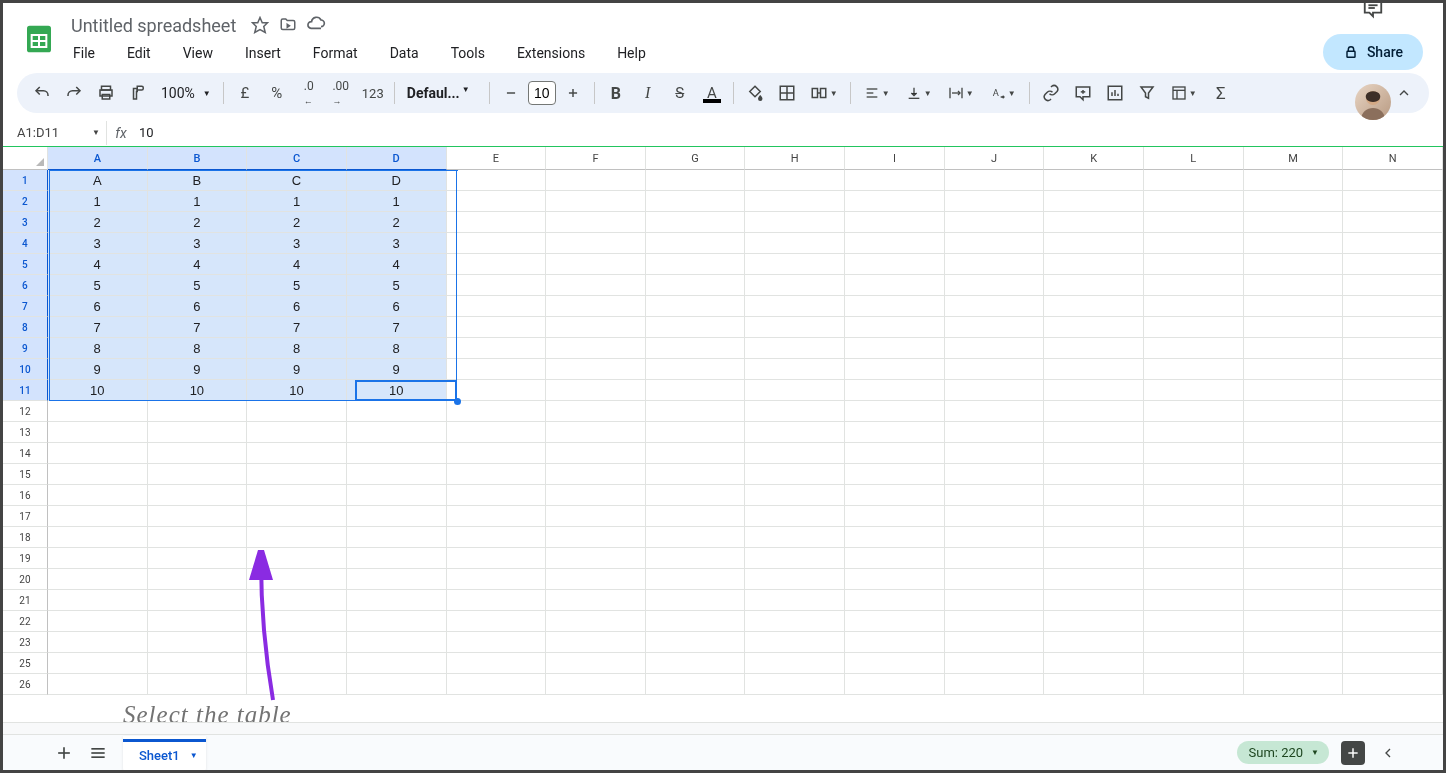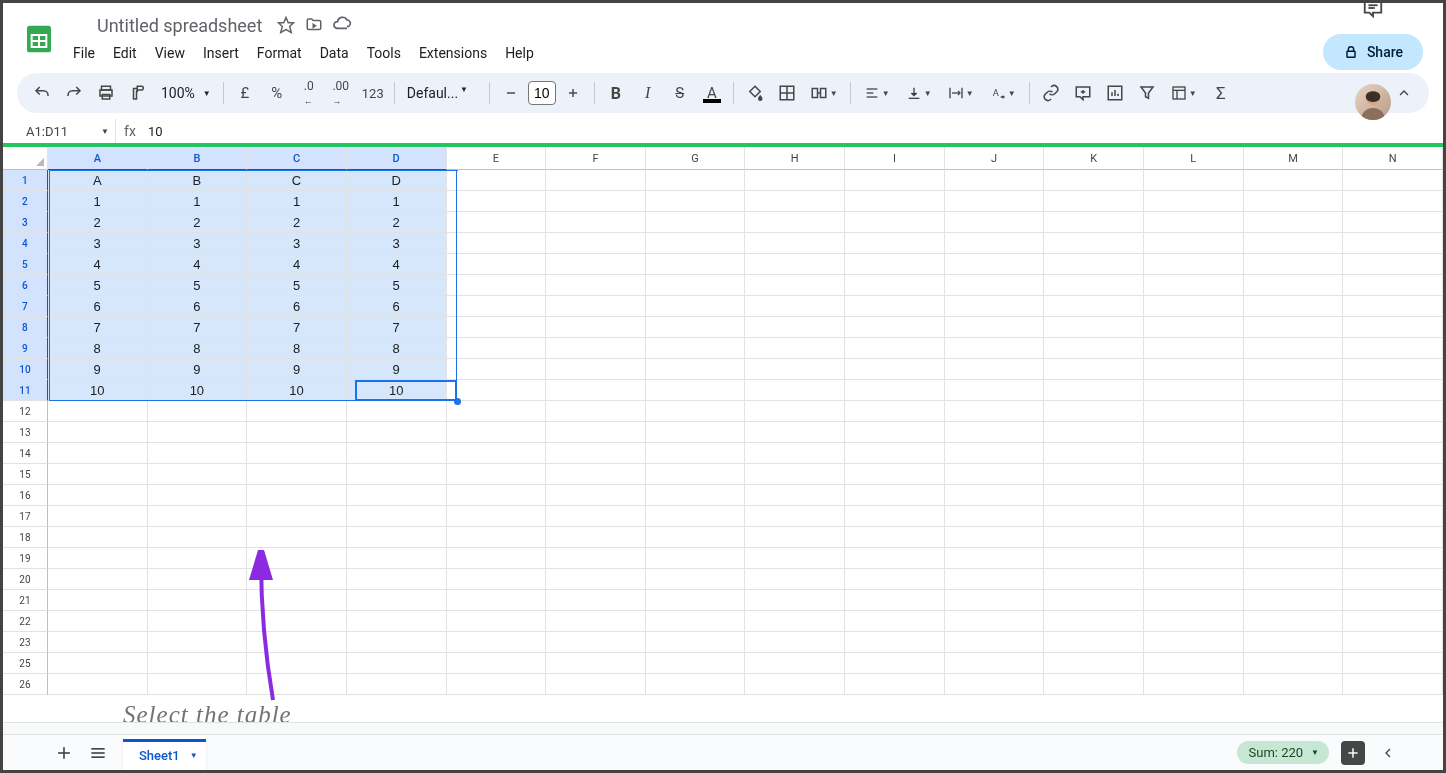--- a/index.html
+++ b/index.html
@@ -3,50 +3,50 @@
 <meta charset="utf-8">
 <style>
 * { box-sizing: border-box; margin: 0; padding: 0; }
 body { font-family: "Google Sans", Roboto, Arial, sans-serif; font-size: 13px; color: #202124; background: #fff; width: 1446px; height: 773px; overflow: hidden; border: 3px solid #444; position: relative; }
 
 
 .titlebar { display: flex; align-items: center; height: 64px; padding: 8px 16px 0 16px; }
 .app-icon { width: 40px; height: 40px; display: flex; align-items: center; justify-content: center; }
 .app-icon svg { width: 32px; height: 32px; }
 .title-area { flex: 1; display: flex; flex-direction: column; margin-left: 6px; }
-.title-row { display: flex; align-items: center; gap: 8px; height: 28px; margin-left: 26px; }
+.title-row { display: flex; align-items: center; gap: 8px; height: 28px; }
 .doc-title { font-size: 18px; color: #5f6368; padding: 1px 6px; border-radius: 4px; }
 .title-icon { width: 20px; height: 20px; color: #5f6368; display:flex; align-items:center; justify-content:center; cursor:pointer; }
-.menubar { display: flex; gap: 2px; height: 28px; align-items: center; }
+.menubar { display: flex; gap: 16px; height: 28px; align-items: center; }
 .menu-item { font-size: 14px; padding: 4px 8px; border-radius: 4px; cursor: pointer; color: #202124; }
 .header-right { display: flex; align-items: center; gap: 14px; padding-right: 4px; flex-direction: column; }
 .hdr-icon { width: 24px; height: 24px; color: #444746; display:flex; align-items:center; justify-content:center; cursor:pointer; }
 .share-btn { background: #c2e7ff; border-radius: 40px; padding: 10px 20px; display:flex; align-items:center; gap:8px; font-size:14px; font-weight:500; cursor:pointer; color:#001d35; }
 .avatar { width: 36px; height: 36px; border-radius: 50%; background: linear-gradient(135deg,#e8d5c4,#b89a82); display:flex; align-items:center; justify-content:center; overflow:hidden; }
 .avatar svg { width:36px; height:36px; }
 
 
 .toolbar-wrap { padding: 6px 14px; }
 .toolbar { background: #edf2fa; border-radius: 24px; height: 40px; display:flex; align-items:center; padding: 0 10px; gap:2px; }
 .tb-btn { width:30px; height:30px; display:flex; align-items:center; justify-content:center; border-radius:4px; cursor:pointer; color:#444746; }
 .tb-sep { width:1px; height:22px; background:#c7c7c7; margin:0 4px; }
 .zoom { font-size:14px; padding:0 6px; display:flex; align-items:center; gap:6px; }
-.font-name { font-size:14px; padding:0 6px; display:flex; align-items:flex-start; width:82px; }
+.font-name { font-size:14px; padding:0 6px; display:flex; align-items:flex-start; width:82px;font-weight:bold; }
 .font-size-box { display:flex; align-items:center; gap:2px; }
 .fs-input { width:28px; height:24px; border:1px solid #747775; border-radius:4px; text-align:center; font-size:14px; background:#fff; }
 .color-btn { position:relative; width:30px; height:30px; display:flex; flex-direction:column; align-items:center; justify-content:center; }
 .color-underline { width:18px; height:4px; background:#000; position:absolute; bottom:5px; }
 .tb-btn.with-drop { width:40px; }
 .drop-arrow { font-size:8px; margin-left:2px; }
 .toolbar-collapse { margin-left:auto; }
 
 
-.formula-row { display:flex; align-items:center; height:28px; border-bottom:4px solid #22c55e; padding-left: 15px;}
+.formula-row { display:flex; align-items:center; height:28px; border-bottom:1px solid #22c55e; padding-left: 6px;}
 .name-box { width:98px; height:24px; display:flex; align-items:center; justify-content:space-between; padding:0 6px 0 8px; font-size:13px; border-right:1px solid #e1e3e1; color:#444; }
-.fx-label { width:28px; color:#5f6368; text-align:center; font-size:14px; }
+.fx-label { width:28px; color:#5f6368; font-style:italic; text-align:center; font-size:14px; }
 .formula-input { flex:1; padding-left:4px; font-size:13px; color:#202124; }
 
 
 .grid-area { position:relative; height: 582px; overflow:hidden; }
 .col-headers { display:flex; height:23px; background:#fff; position:relative; }
 .corner { width:46px; height:23px; border-right:1px solid #e1e3e1; border-bottom:1px solid #c0c0c0; position:relative; background:#fff; }
 .corner::after { content:''; position:absolute; right:3px; bottom:3px; width:0; height:0; border-left:8px solid transparent; border-bottom:8px solid #b9b9b9; }
 .col-header { width:102px; height:23px; border-right:1px solid #e1e3e1; border-bottom:1px solid #c0c0c0; text-align:center; font-size:11px; line-height:23px; color:#444; cursor:pointer; background:#fff; }
 .col-header.selected { background:#d3e3fd; color:#0b57d0; font-weight:500; border-bottom:1px solid #0b57d0; }
 .rows { position:relative; }

